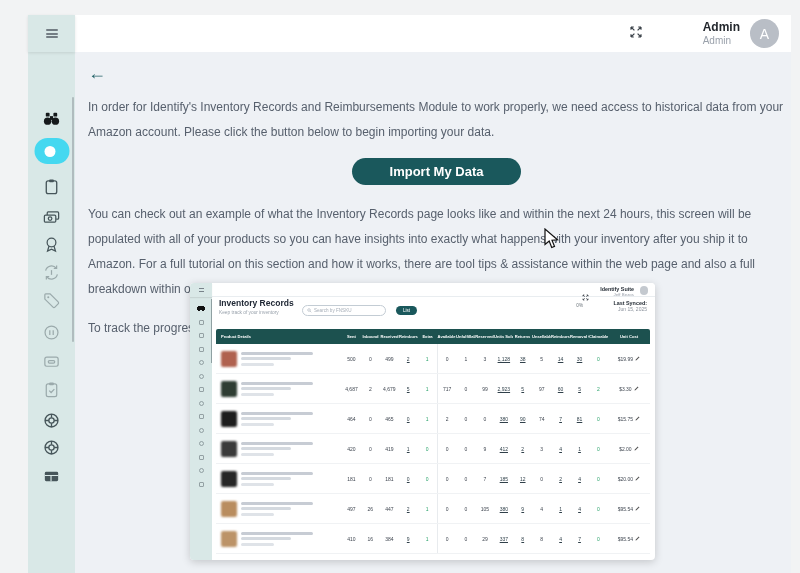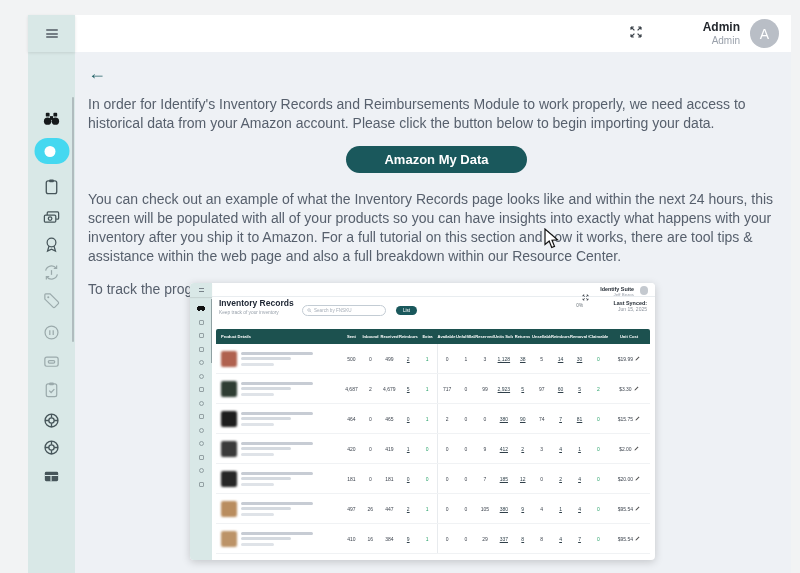--- a/index.html
+++ b/index.html
@@ -25,32 +25,32 @@
     display:flex; align-items:center; justify-content:center; cursor:pointer; }
   .active-pill .dot { width:11px; height:11px; border-radius:50%; background:#fff; margin-left:-4px; }
   .side-scrollbar { position:absolute; right:1px; top:45px; width:2.5px; height:245px;
     background:#a2aeb0; border-radius:2px; opacity:.75; }
 
   
   .topbar { position:absolute; left:75px; top:15px; width:716px; height:37px; background:#fff; z-index:2; }
   .topbar-right { position:absolute; right:12px; top:0; height:37px; display:flex;
     align-items:center; gap:10px; }
   .expand-ic { color:#3c434a; margin-right:50px; cursor:pointer; }
-  .user-meta { text-align:right; line-height:1.1; }
+  .user-meta { text-align:left; line-height:1.1; }
   .user-name { font-size:12px; font-weight:bold; color:#23272d; }
   .user-role { font-size:10px; color:#9aa1ab; }
   .avatar { width:29px; height:29px; border-radius:50%; background:#b9bec6; color:#fff;
     font-size:14px; display:flex; align-items:center; justify-content:center; cursor:pointer; }
 
   
   .content { position:absolute; left:75px; top:52px; width:716px; bottom:0;
     background:#eef1f5; z-index:1; padding:12px 0 0 13px; }
   .back-btn { font-size:18px; color:#26646a; cursor:pointer; width:22px; line-height:1; }
   h1.page-title { margin-top:9px; font-size:23px; font-weight:bold; color:#1a585d; letter-spacing:.2px; }
-  .para { margin-top:13px; width:697px; font-size:14px; line-height:19px; color:#57606d; }
+  .para { margin-top:13px; width:697px; font-size:12px; line-height:25px; color:#57606d; }
   .btn-row { width:697px; text-align:center; margin-top:13px; }
   .import-btn { display:inline-block; background:#1a585c; color:#fff; font-size:13px; font-weight:bold;
     font-family:"Liberation Sans", sans-serif; padding:6px 38px; border:none; border-radius:14px; cursor:pointer; }
   .para2 { margin-top:17px; }
   .para3 { margin-top:14px; }
   .inline-link { font-weight:bold; color:#14585c; text-decoration:underline; cursor:pointer; }
 
   
   .shot { position:absolute; left:115px; top:231px; width:465px; height:277px; background:#fff;
     border-radius:4px; box-shadow:0 2px 8px rgba(0,0,0,.18); overflow:hidden; }
@@ -230,21 +230,21 @@
         <div class="user-role">Admin</div>
       </div>
       <div class="avatar">A</div>
     </div>
   </div>
 
   <div class="content">
     <div class="back-btn">←</div>
     <p class="para">In order for Identify's Inventory Records and Reimbursements Module to work properly, we need access to historical data from your Amazon account. Please click the button below to begin importing your data.</p>
     <div class="btn-row">
-      <button class="import-btn">Amazon My Data</button>
+      <button class="import-btn">Import My Data</button>
     </div>
     <p class="para para2">You can check out an example of what the Inventory Records page looks like and within the next 24 hours, this screen will be populated with all of your products so you can have insights into exactly what happens with your inventory after you ship it to Amazon. For a full tutorial on this section and how it works, there are tool tips &amp; assistance within the web page and also a full breakdown within our Resource Center.</p>
     <p class="para para3"><span>To track the progress of your data import, you can go to the </span><span class="inline-link">Inventory Records</span><span> section!</span></p>
 
     <div class="shot">
       <div class="mini-topbar"></div>
       <div class="mini-sidebar">
         <div class="mini-menu">
             <i></i>
           </div>

